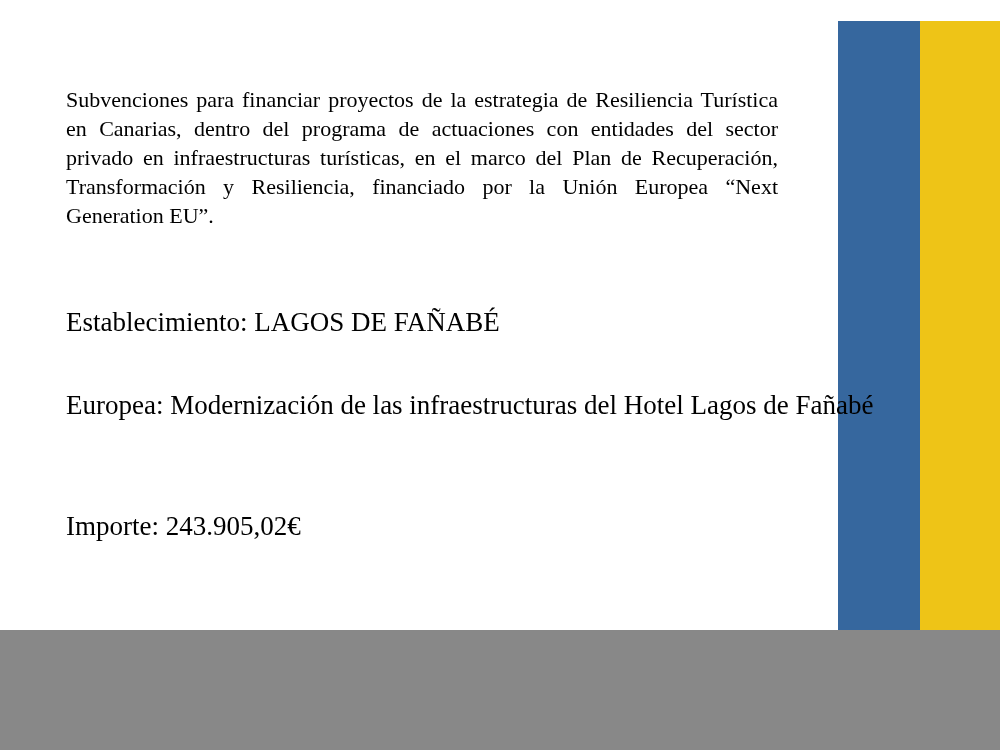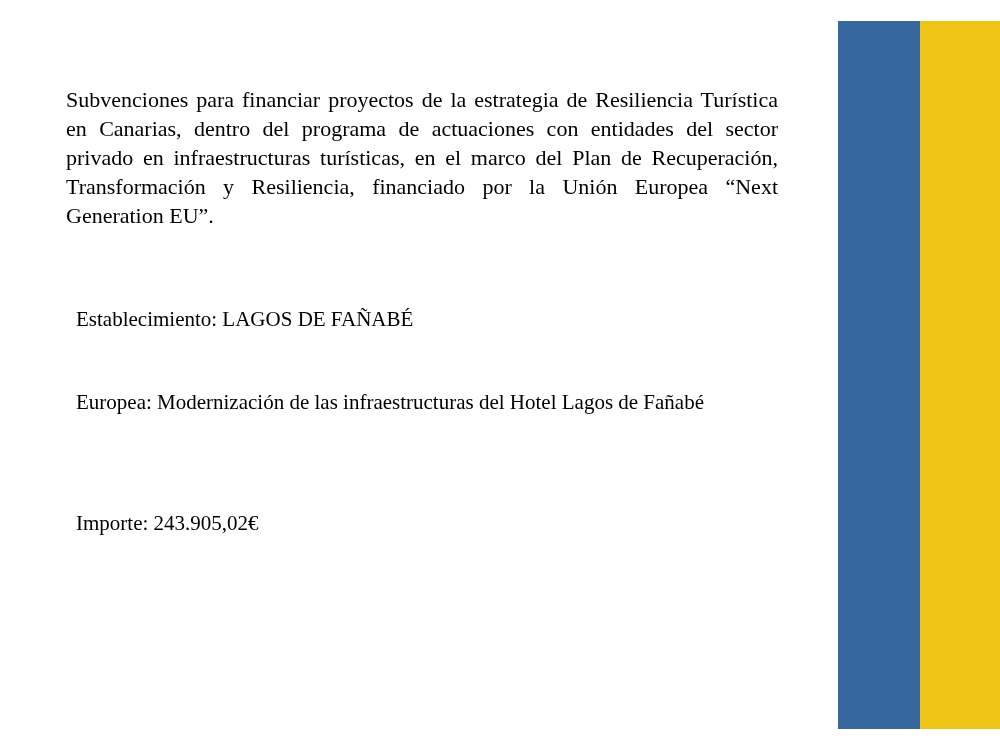--- a/index.html
+++ b/index.html
@@ -1,27 +1,27 @@
 <!DOCTYPE html>
 <html style="--page-bg: #ffffff; --text: #000000; --bar-blue: #36679E; --bar-yellow: #EEC417; --eu-flag: #2B57A7; --eu-star: #F7E27A; --eu-text: #263C8F; --eu-sub: #6F7173; --spain-bg: #F0C21A; --plan-red: #E30613; --plan-yellow: #FFCC00; --plan-text: #58595B; --canarias-blue: #3C5EA8; --canarias-gold: #C9992F;"><head>
 <meta charset="utf-8">
 <style>
   html,body{margin:0;padding:0;background:#888;}
   .page{
-    position:relative;width:1000px;height:750px;background:var(--page-bg,#fff);
+    position:relative;width:1000px;height:630px;background:var(--page-bg,#fff);
     overflow:hidden;font-family:"Liberation Serif",serif;
   }
   .bar{position:absolute;top:21px;height:708px;}
   .bar-blue{left:838px;width:82px;background:var(--bar-blue);}
   .bar-yellow{left:920px;width:80px;background:var(--bar-yellow);}
   .para{
     position:absolute;left:66px;top:85px;width:712px;margin:0;
     font-size:22px;line-height:29px;text-align:justify;color:var(--text);
   }
-  .line{position:absolute;left:76px;margin:0;font-size:21px;color:var(--text);white-space:nowrap;}
+  .line{position:absolute;left:66px;margin:0;font-size:27px;color:var(--text);white-space:nowrap;}
   .est{top:307px;}
   .proy{top:390px;}
   .imp{top:475px;margin-top:36px;}
   .footer{position:absolute;left:0;top:620px;width:840px;height:90px;font-family:"Liberation Sans",sans-serif;}
 </style>
 </head>
 <body>
 
 <div class="page">
 

